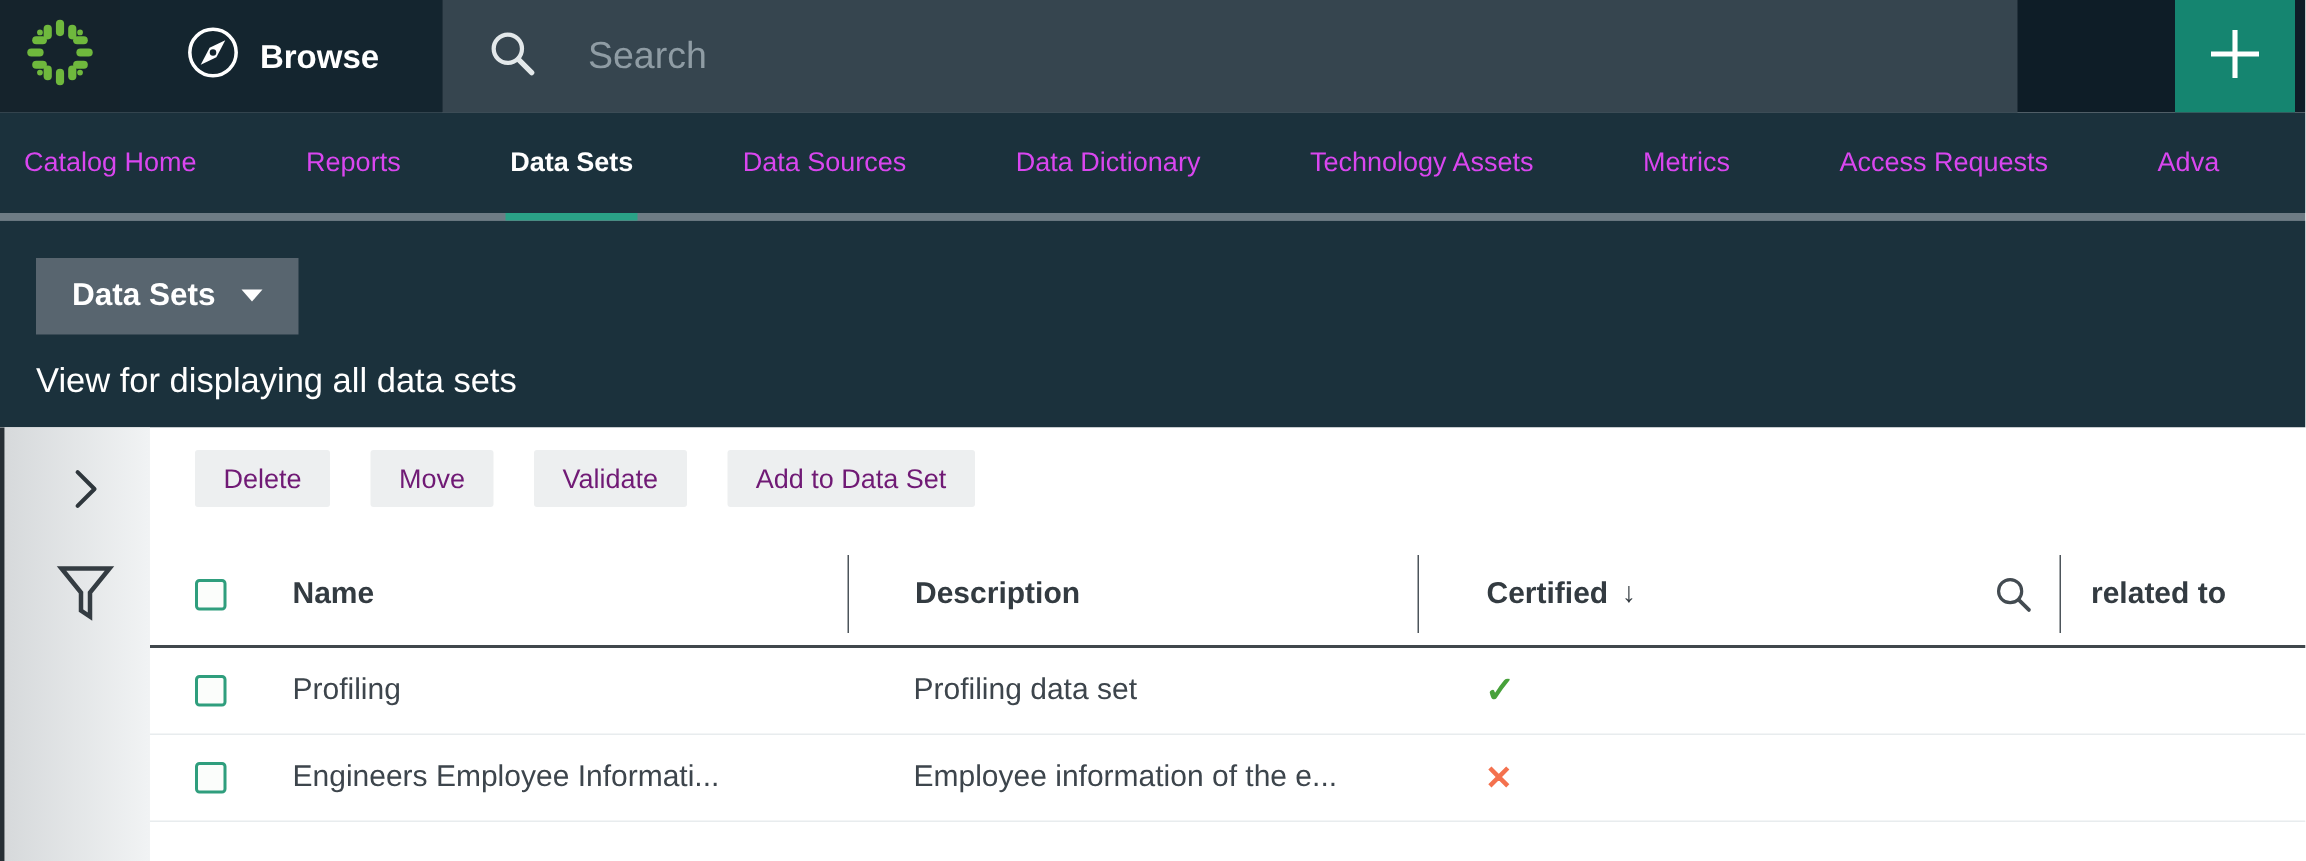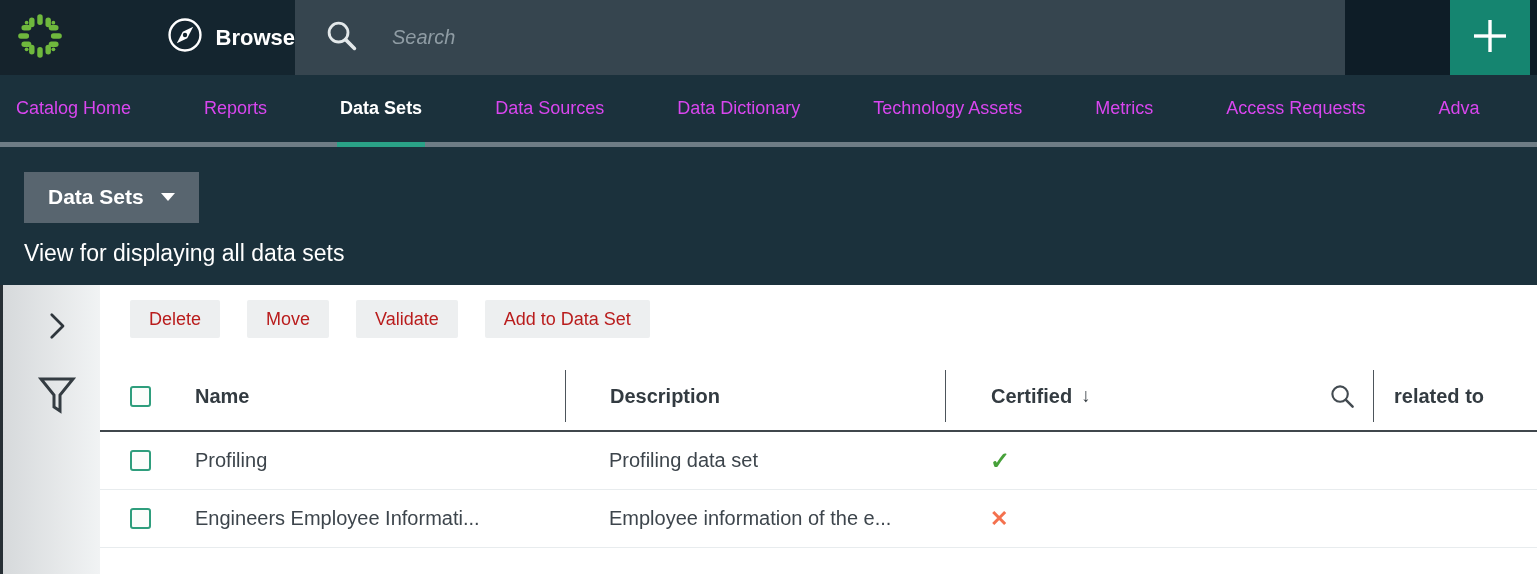--- a/index.html
+++ b/index.html
@@ -7,25 +7,25 @@
   body {
     width: 1537px; height: 574px; overflow: hidden;
     background: #ffffff;
     font-family: "Liberation Sans", sans-serif;
     -webkit-font-smoothing: antialiased;
   }
 
   
   .topbar { display: flex; height: 75px; background: #0e1d27; align-items: stretch; }
   .logo-block { width: 80px; background: #15232c; display: flex; align-items: center; justify-content: center; }
-  .browse-block { width: 215px; background: #14252f; color: #fff; display: flex; align-items: center; justify-content: flex-end; gap: 11px; font-size: 22px; font-weight: 700; cursor: pointer; }
+  .browse-block { width: 215px; background: #14252f; color: #fff; display: flex; align-items: center; justify-content: center; gap: 11px; font-size: 22px; font-weight: 700; cursor: pointer; }
   .search-bar { width: 1050px; background: #36454f; display: flex; align-items: center; padding-left: 30px; gap: 32px; }
   .search-bar input {
     background: transparent; border: none; outline: none; flex: 1;
-    font-size: 20px; color: #dfe5e8; font-family: inherit; font-style: italic;
+    font-size: 25px; color: #dfe5e8; font-family: inherit;
   }
   .search-bar input::placeholder { color: #8f9ca4; }
   .topbar-gap { flex: 1; }
   .plus-btn { width: 80px; margin-right: 7px; background: #158570; border: none; display: flex; align-items: center; justify-content: center; cursor: pointer; }
 
   
   .navbar { height: 67px; background: #1b313c; display: flex; align-items: stretch; padding-left: 16px; position: relative; white-space: nowrap; }
   .nav-item { color: #d946ef; font-size: 18px; line-height: 67px; margin-right: 73px; position: relative; cursor: pointer; }
   .nav-item.active { color: #ffffff; font-weight: 700; }
   .nav-item.active::after { content: ""; position: absolute; left: -3px; right: -3px; bottom: -5px; height: 5px; background: #2aa287; z-index: 2; }
@@ -38,21 +38,21 @@
   .view-desc { color: #ffffff; font-size: 23px; margin-top: 17px; }
 
   
   .content { display: flex; height: 289px; background: #fff; }
   .left-rail { width: 100px; flex: none; background: linear-gradient(to right, #d6d9db, #f1f3f4); border-left: 3px solid #272f35; position: relative; }
   .rail-expand { position: absolute; left: 38px; top: 22px; cursor: pointer; padding: 4px; }
   .rail-filter { position: absolute; left: 30px; top: 85px; cursor: pointer; padding: 4px; }
 
   .main { flex: 1; min-width: 0; }
   .toolbar { height: 75px; padding: 15px 0 0 30px; display: flex; gap: 27px; align-items: flex-start; }
-  .tool-btn { background: #edeff0; color: #b91c1c; border: none; border-radius: 2px; height: 38px; padding: 0 19px; font-size: 18px; font-family: inherit; cursor: default; }
+  .tool-btn { background: #edeff0; color: #701a75; border: none; border-radius: 2px; height: 38px; padding: 0 19px; font-size: 18px; font-family: inherit; cursor: default; }
 
   
   .grid-header, .grid-row { display: grid; grid-template-columns: 70px 395px 380px 428px minmax(0,1fr); }
   .grid-header { height: 72px; border-bottom: 2px solid #40474c; }
   .hdr-cell { display: flex; align-items: center; font-size: 20px; font-weight: 700; color: #333b41; height: 52px; align-self: center; }
   .hdr-cell.bordered { border-left: 1px solid #4d555b; }
   .cell-pad-name { padding-left: 25px; }
   .cell-pad-desc { padding-left: 44px; }
   .cell-pad-cert { padding-left: 45px; }
   .cell-pad-rel  { padding-left: 20px; }

